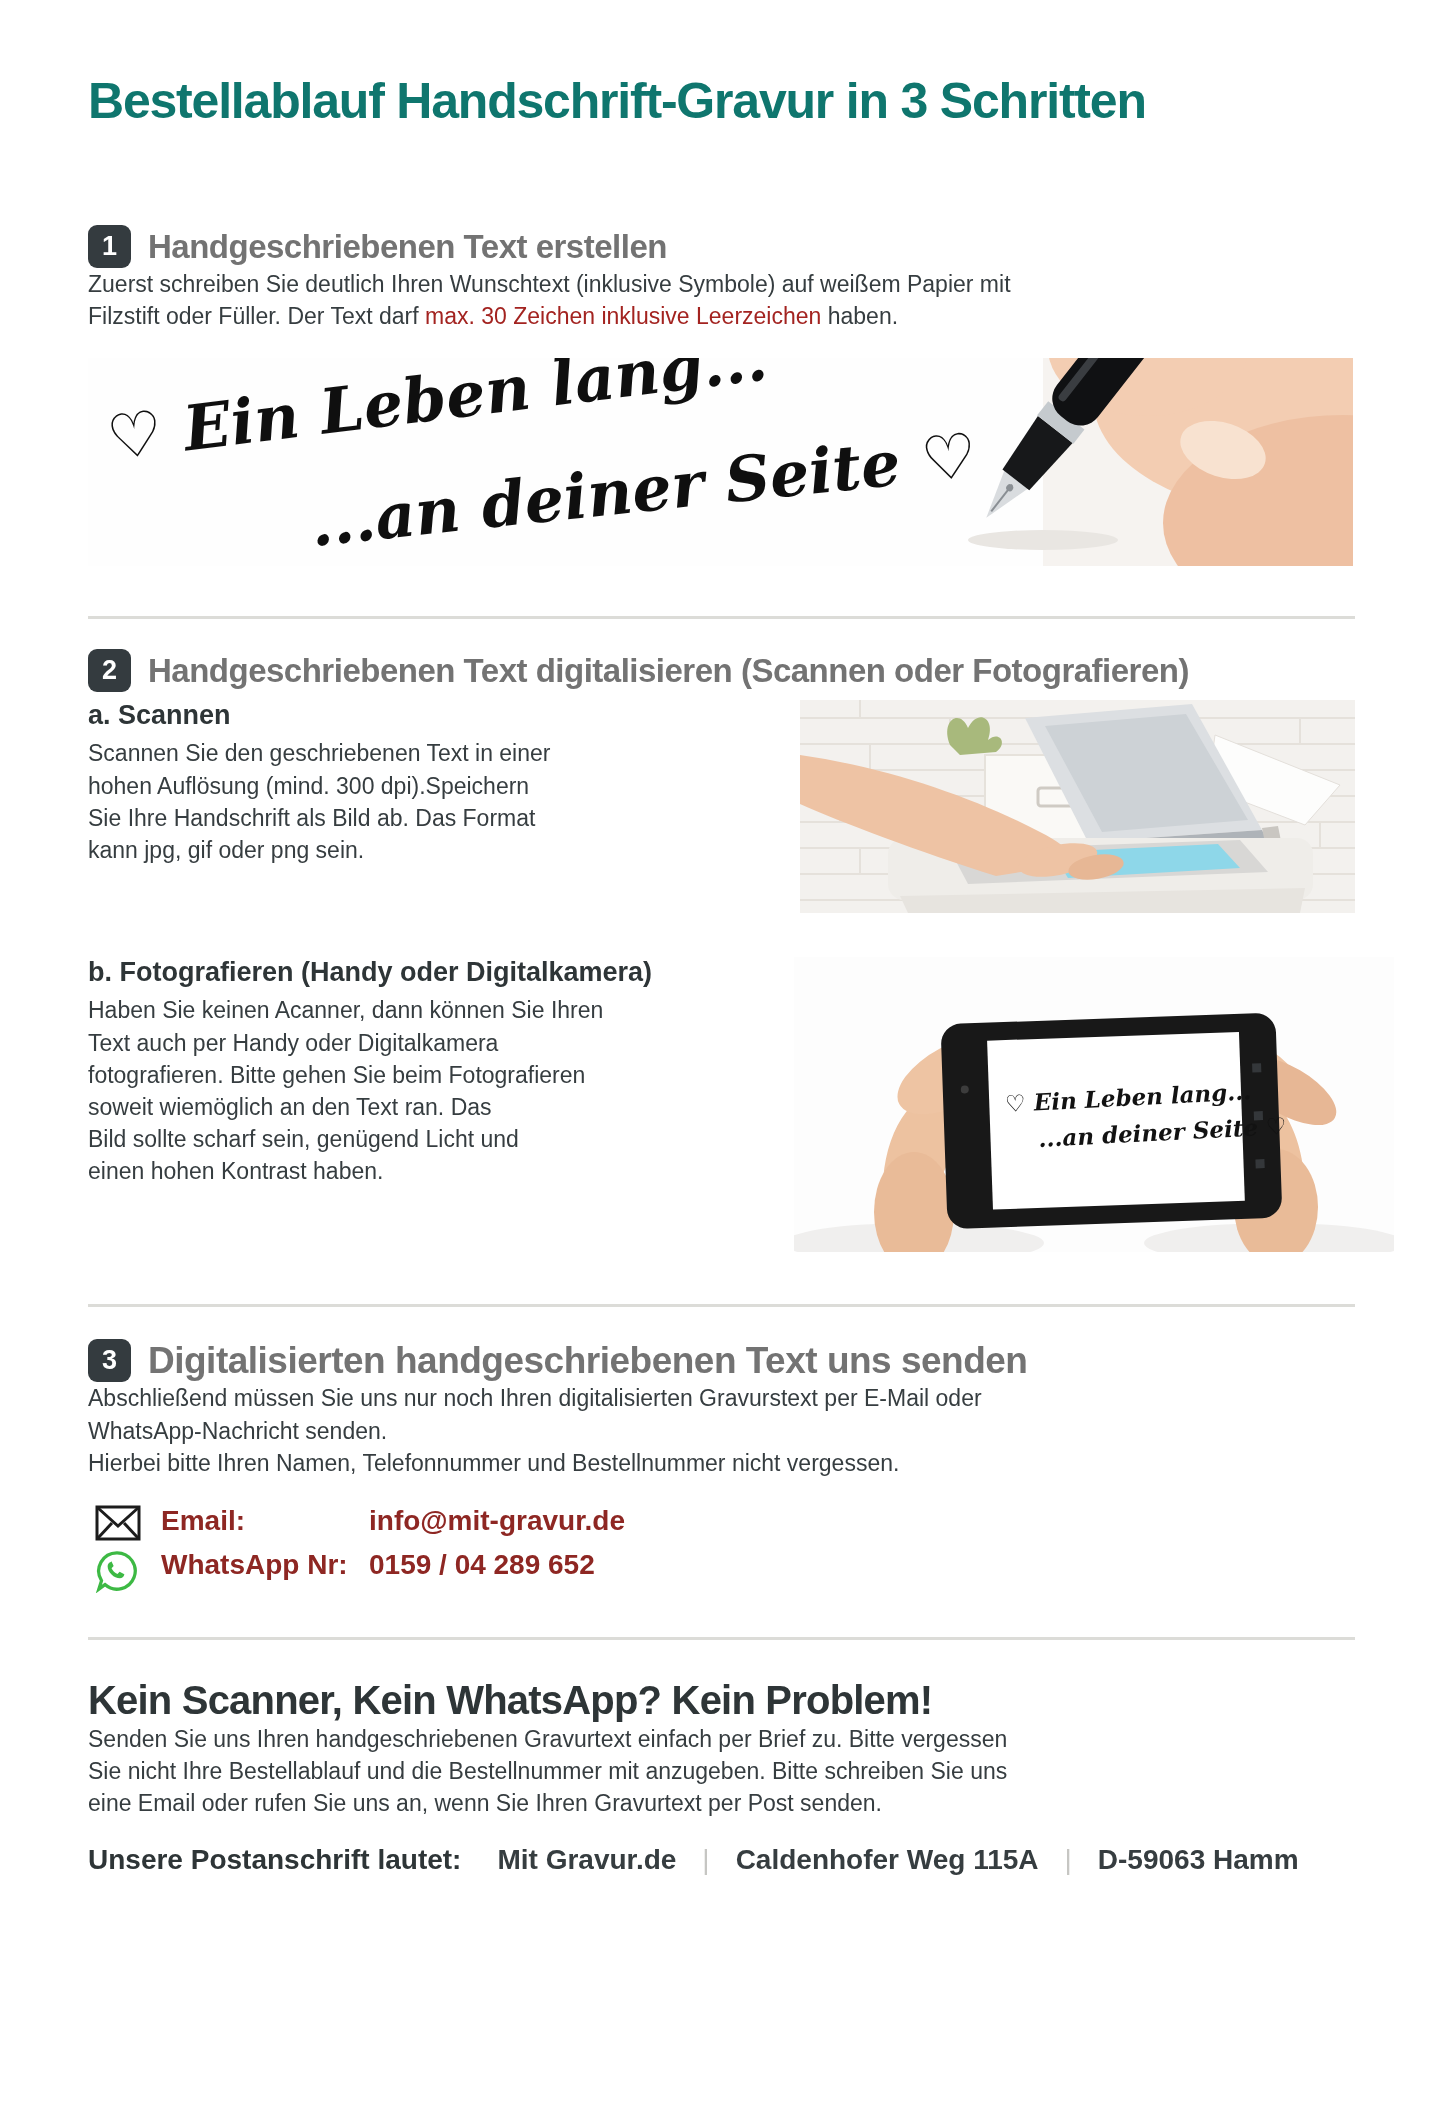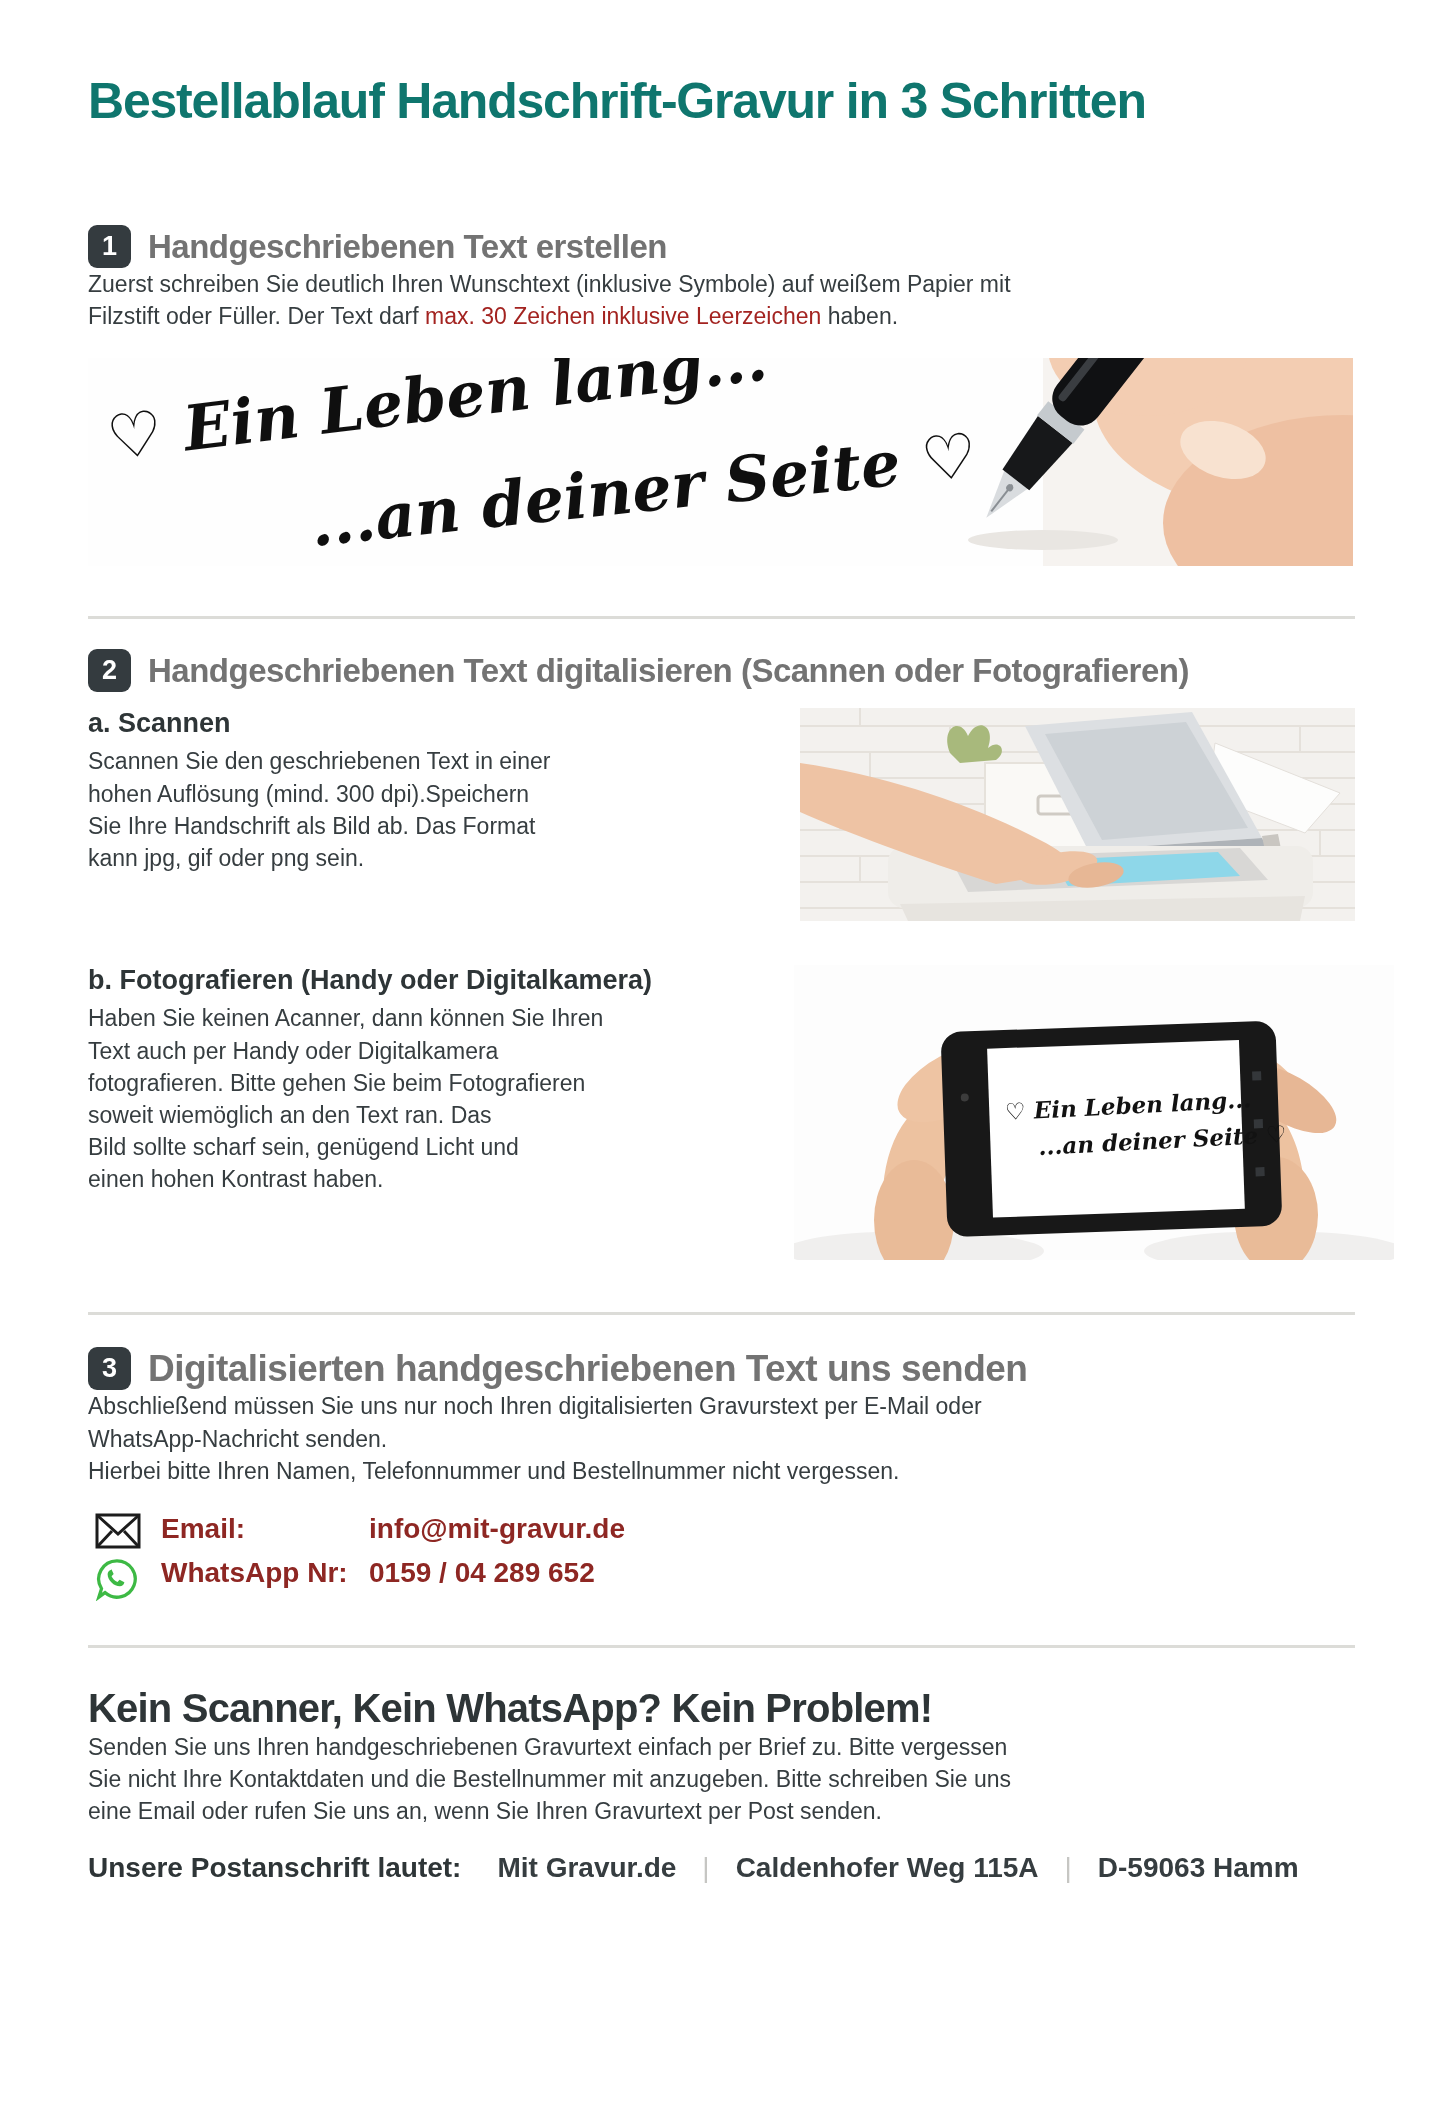--- a/index.html
+++ b/index.html
@@ -46,21 +46,21 @@
   .kein-heading{font-size:40px;font-weight:bold;letter-spacing:-0.8px;color:#2e3537;margin:0;}
 
   .address{display:flex;align-items:baseline;font-size:28px;margin-top:24px;white-space:nowrap;}
   .address-label{font-weight:bold;color:#2e3537;margin-right:36px;}
   .address-item{font-weight:bold;color:#363d40;}
   .sep{color:#c6c6c3;margin:0 26px;font-weight:normal;}
 
   .hand-script{font-family:"DejaVu Serif",serif;font-style:italic;font-weight:bold;}
 
   .mt16{margin-top:16px;} .mt20{margin-top:20px;} .mt22{margin-top:22px;}
-  .mt24{margin-top:16px;gap:8px;} .mt26{margin-top:26px;}
+  .mt24{margin-top:8px;gap:8px;} .mt26{margin-top:26px;}
   .mt30{margin-top:30px;} .mt32{margin-top:32px;} .mt38{margin-top:38px;}
   .mt44{margin-top:44px;gap:6px;} .mt50{margin-top:50px;} .mt52{margin-top:52px;}
   .mt95{margin-top:95px;}
 </style>
 </head>
 <body>
 
 <div class="page">
 
   <h1 class="title">Bestellablauf Handschrift-Gravur in 3 Schritten</h1>
@@ -236,21 +236,21 @@
       </span>
       <span class="contact-label">WhatsApp Nr:</span>
       <span class="contact-value">0159 / 04 289 652</span>
     </div>
   </div>
 
   <div class="hr mt44"></div>
 
   <h2 class="kein-heading mt38">Kein Scanner, Kein WhatsApp? Kein Problem!</h2>
   <p class="body mt22">Senden Sie uns Ihren handgeschriebenen Gravurtext einfach per Brief zu. Bitte vergessen
-Sie nicht Ihre Kontaktdaten und die Bestellnummer mit anzugeben. Bitte schreiben Sie uns
+Sie nicht Ihre Bestellablauf und die Bestellnummer mit anzugeben. Bitte schreiben Sie uns
 eine Email oder rufen Sie uns an, wenn Sie Ihren Gravurtext per Post senden.</p>
 
   <div class="address">
     <span class="address-label">Unsere Postanschrift lautet:</span>
     <span class="address-item">Mit Gravur.de</span>
     <span class="sep">|</span>
     <span class="address-item">Caldenhofer Weg 115A</span>
     <span class="sep">|</span>
     <span class="address-item">D-59063 Hamm</span>
   </div>

